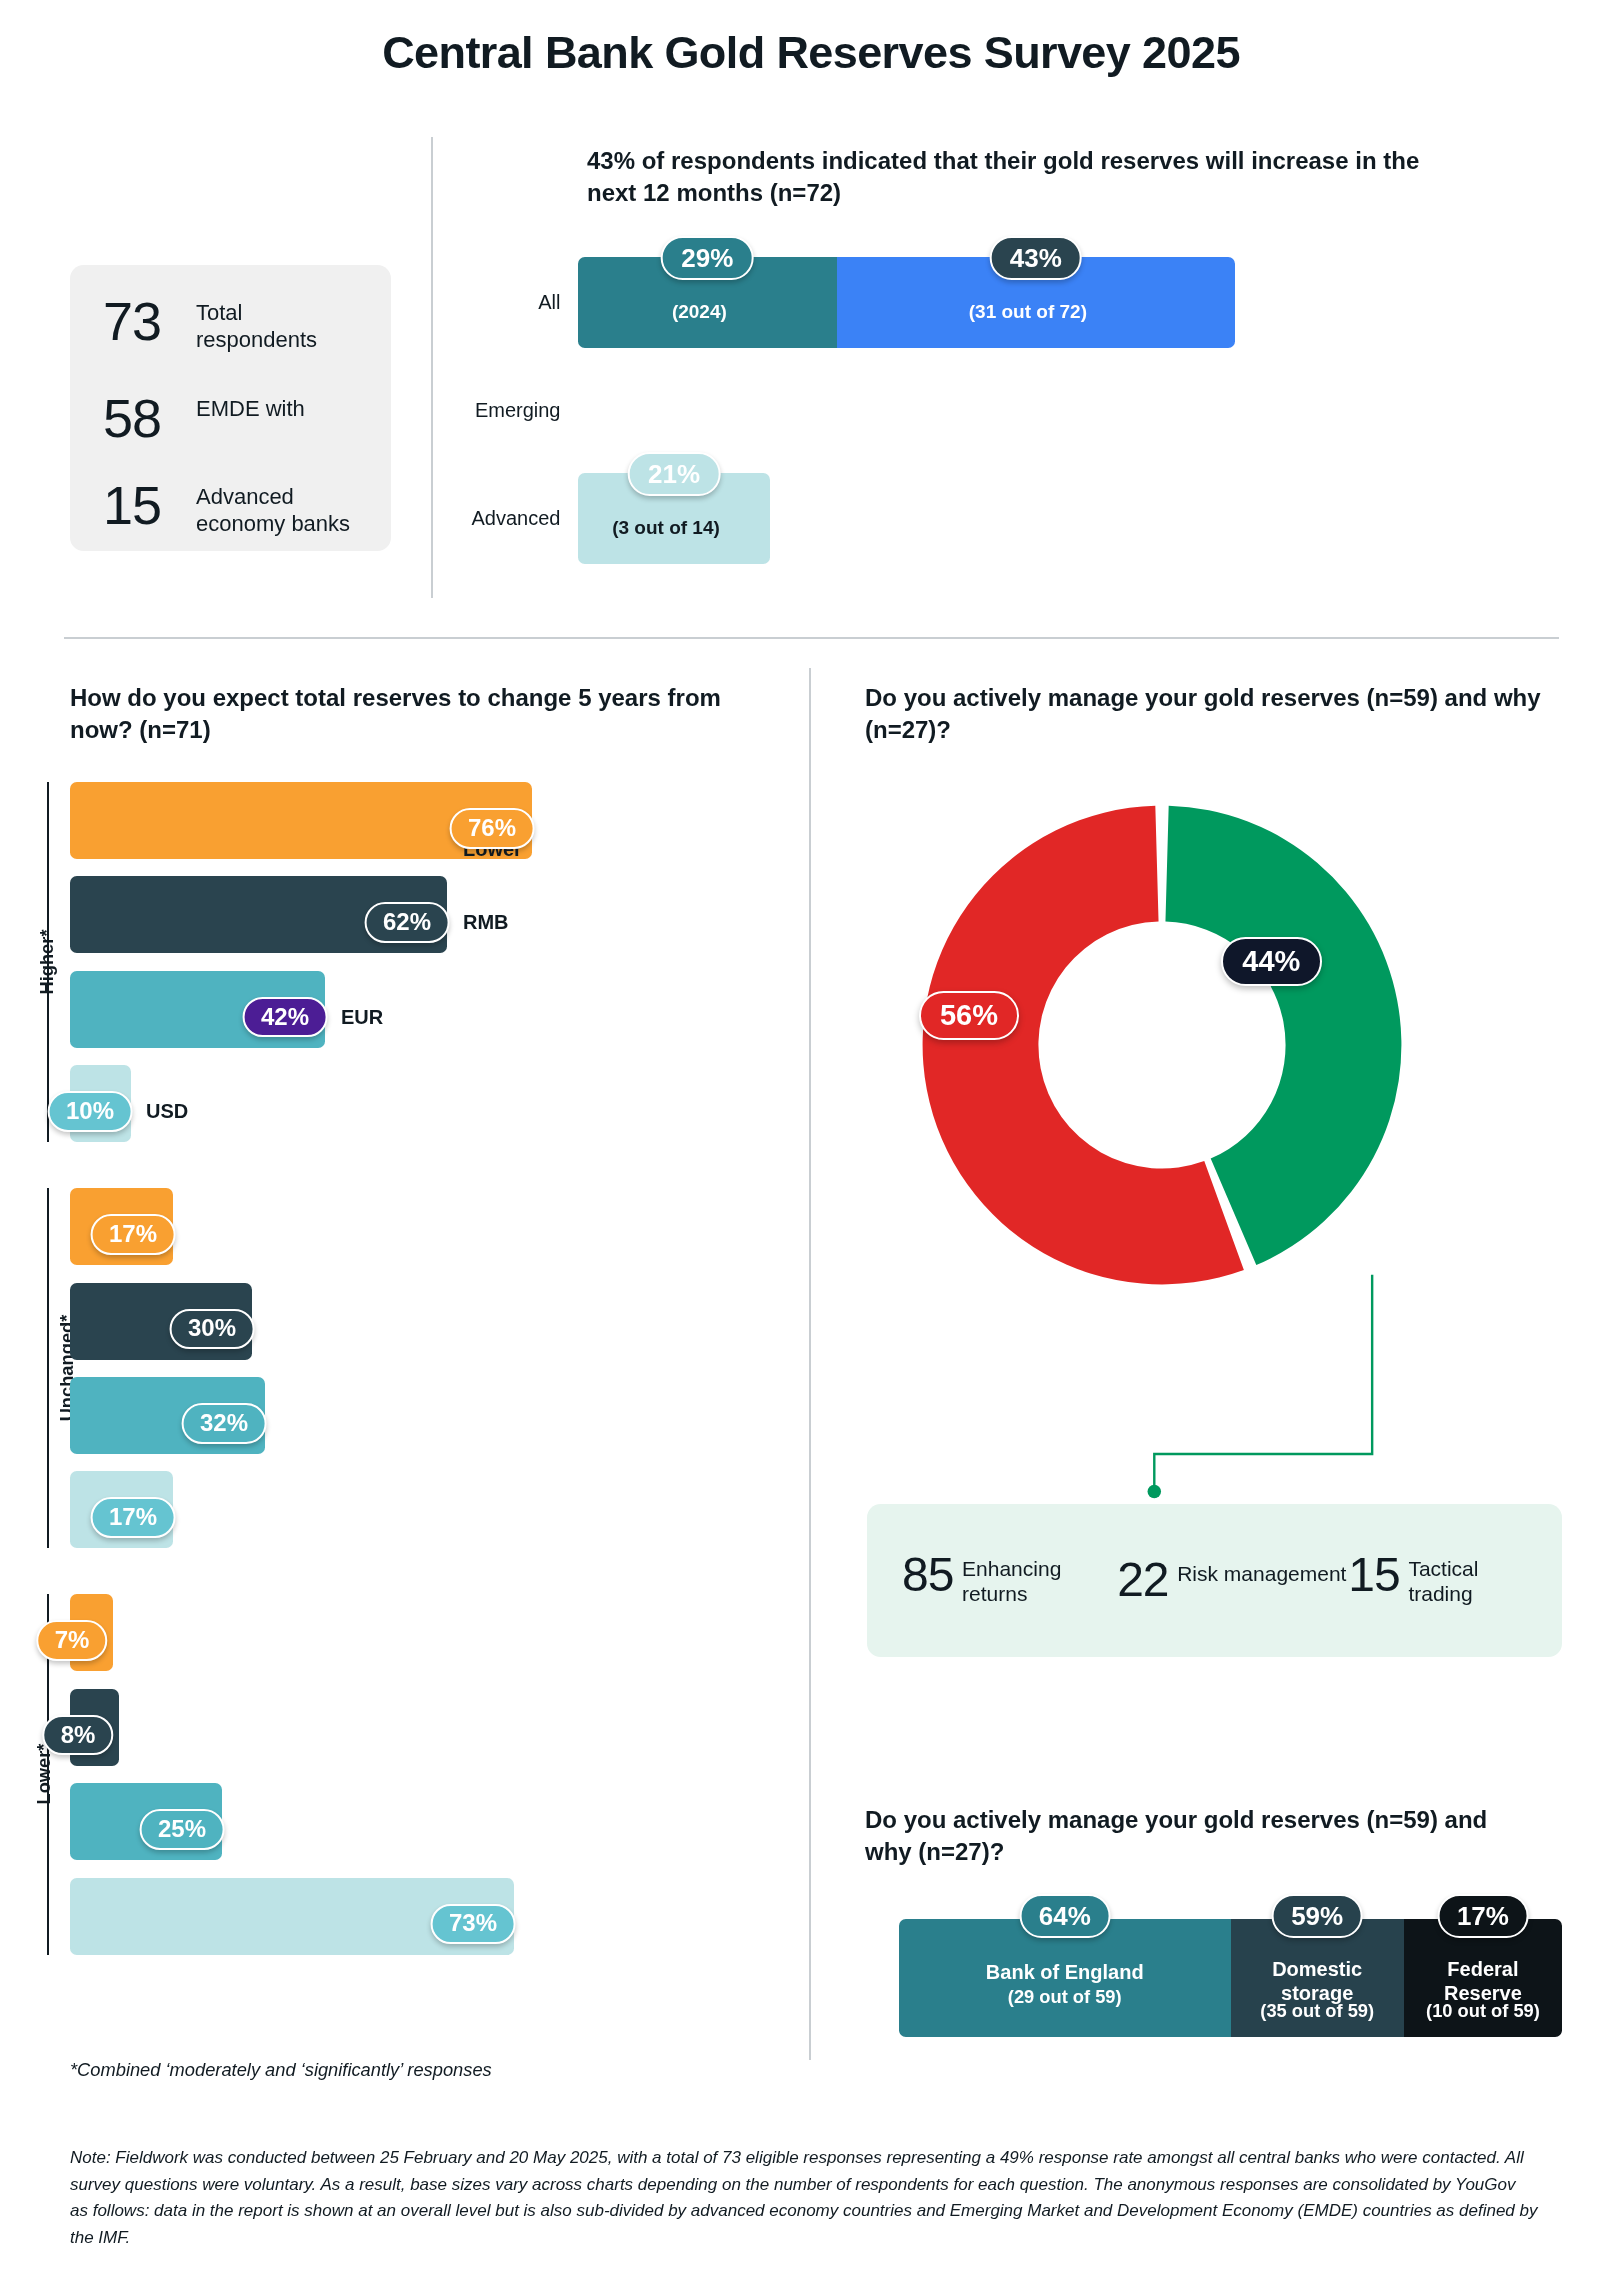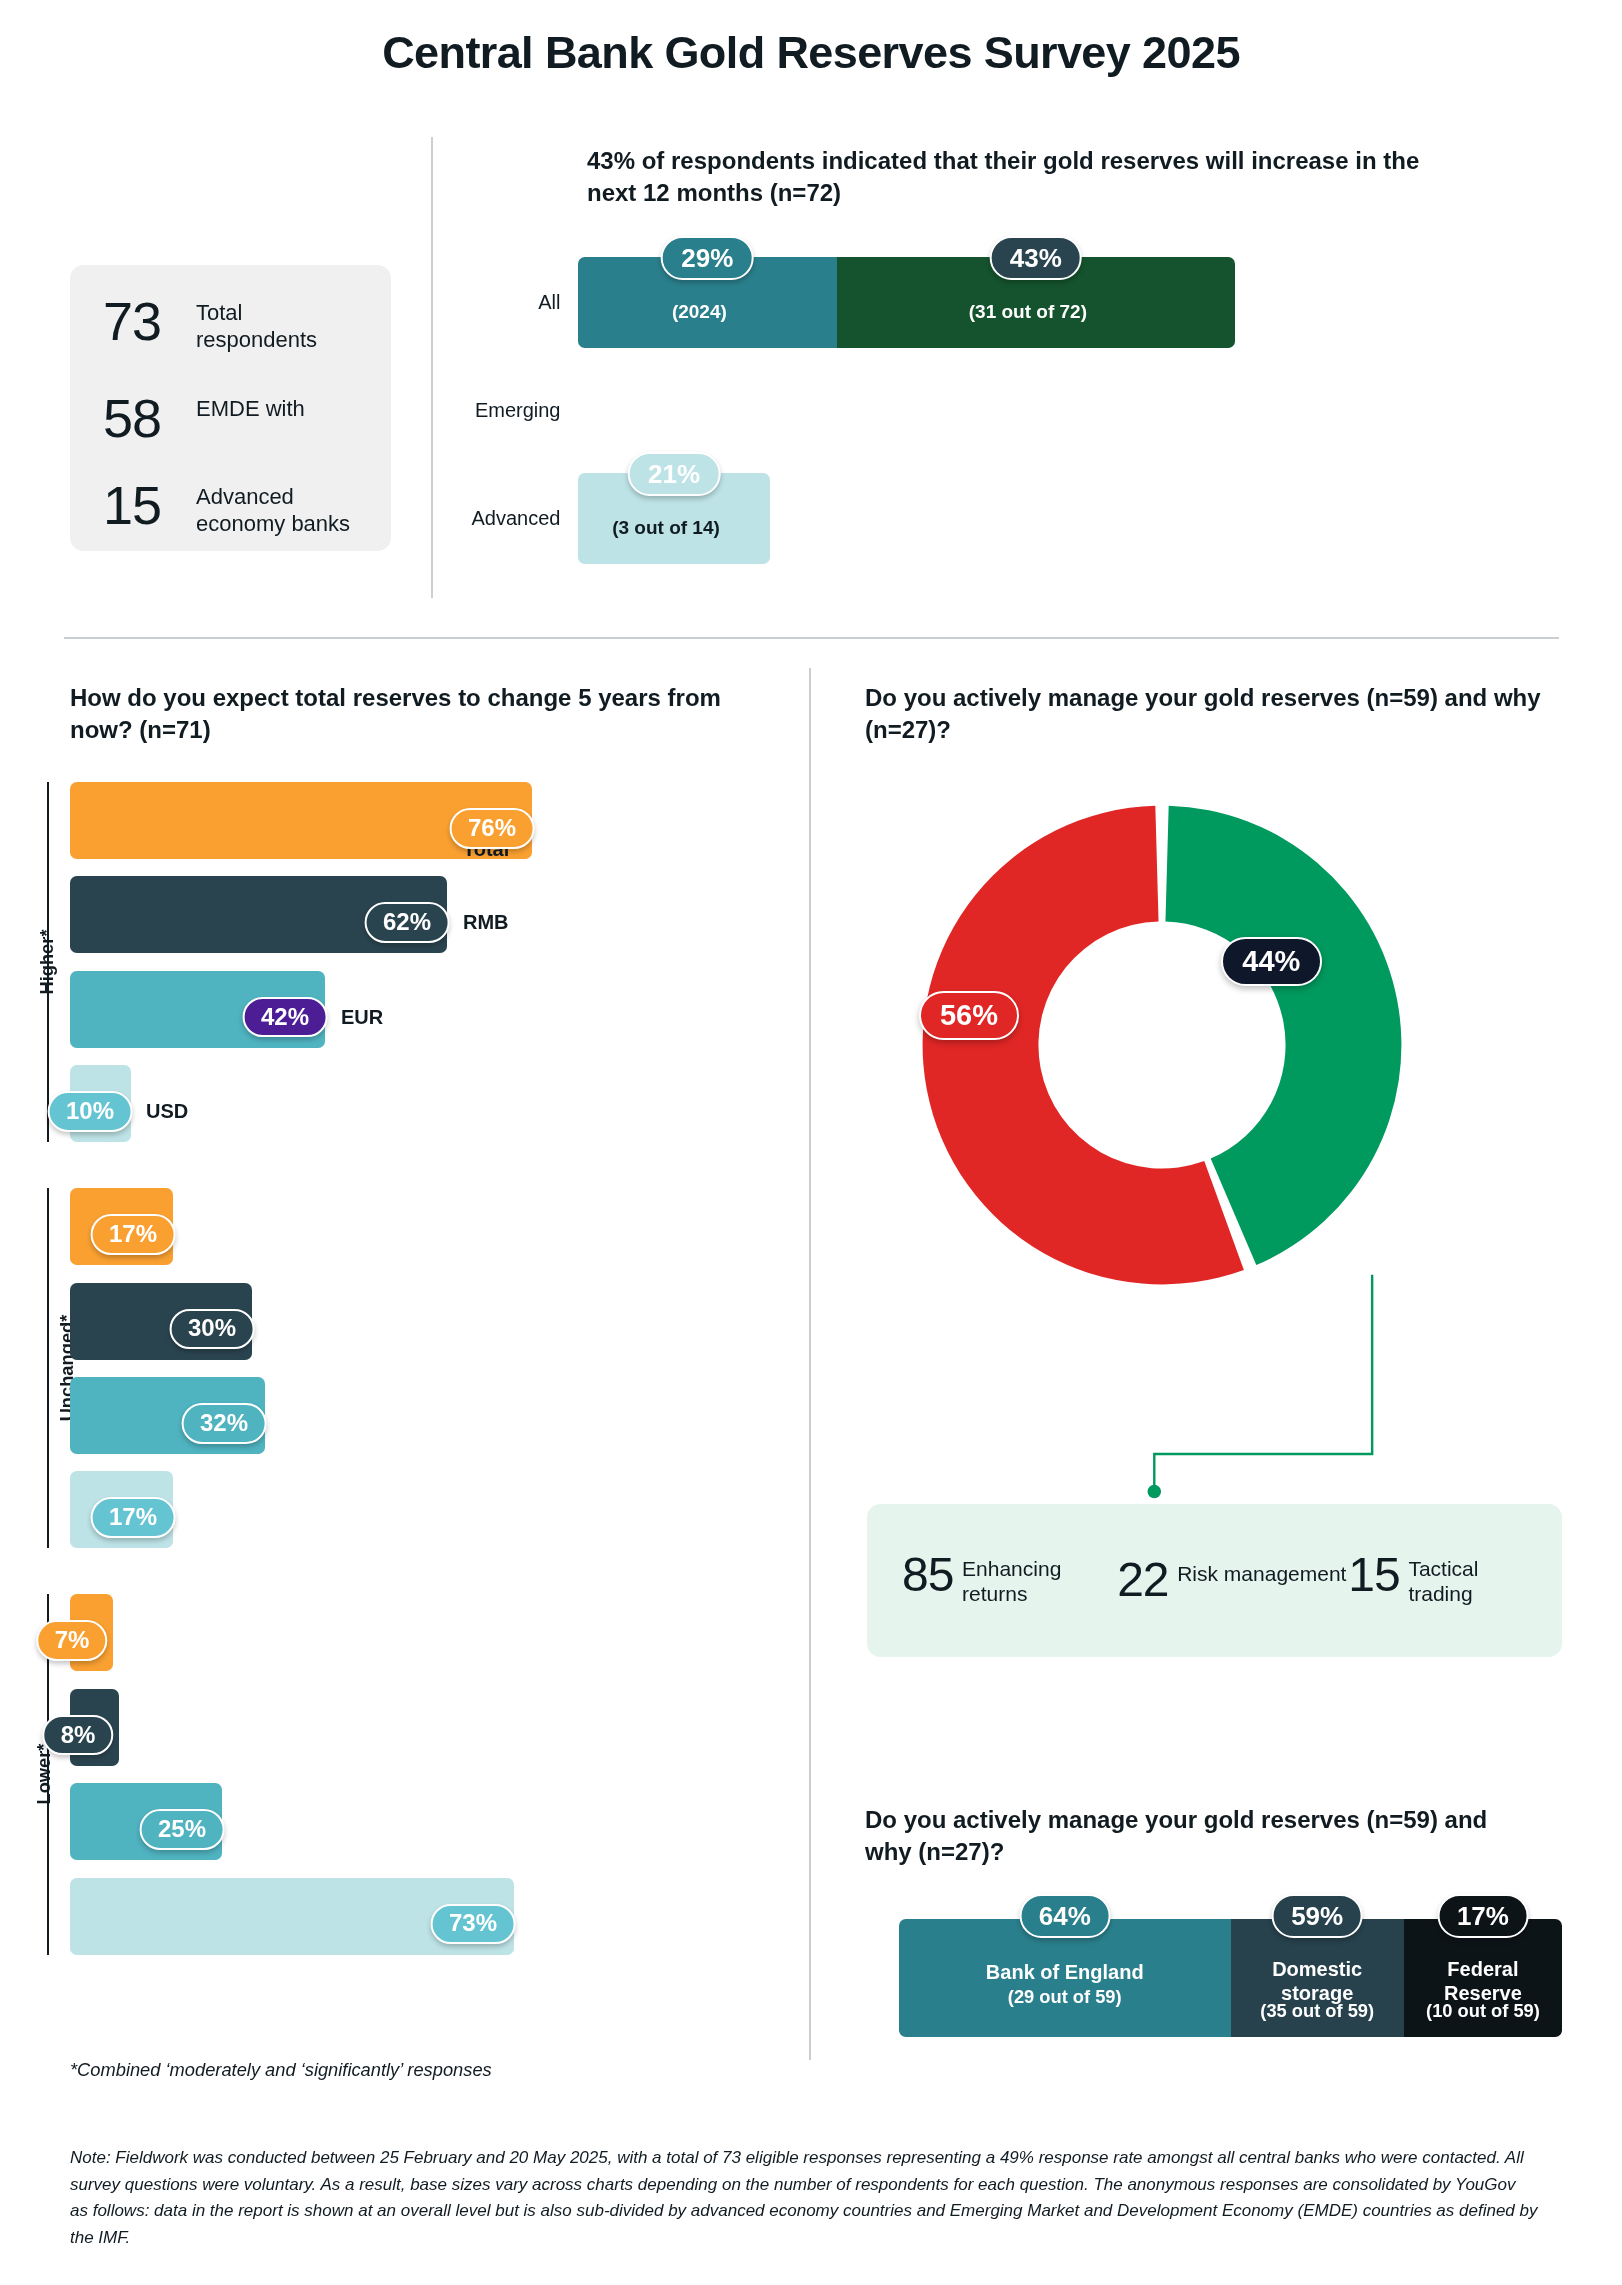--- a/index.html
+++ b/index.html
@@ -219,21 +219,21 @@
 
 <div class="top-head">43% of respondents indicated that their gold reserves will increase in the next 12 months (n=72)</div>
 <div class="topchart" id="topchart">
     <div class="tc-row" style="top: 0px;">
       <div class="tc-label">All</div>
       <div class="tc-bar" style="width: 657px;">
         <div class="tc-seg first" style="width: 265px; background: rgb(42, 127, 140);">
           <div class="pill" style="background: rgb(42, 127, 140);">29%</div>
           <div class="tc-sub">(2024)</div>
         </div>
-        <div class="tc-seg last" style="width: 408px; background: #14532d;">
+        <div class="tc-seg last" style="width: 408px; background: #3b82f6;">
           <div class="pill" style="background: rgb(42, 68, 79);">43%</div>
           <div class="tc-sub">(31 out of 72)</div>
         </div>
       </div>
     </div>
     <div class="tc-row" style="top: 108px;">
       <div class="tc-label">Emerging</div>
     </div>
     <div class="tc-row" style="top: 216px;">
       <div class="tc-label">Advanced</div>
@@ -250,21 +250,21 @@
 <div class="v-divider"></div>
 
 <div class="lq-title">How do you expect total reserves to change 5 years from now? (n=71)</div>
 <div class="lchart" id="lchart">
     <div class="grp">
       <div class="grp-axis"></div>
       <div class="grp-axis-label">Higher*</div>
       <div class="lrow">
         <div class="lbar" style="width: 462px; background: rgb(249, 160, 49);"></div>
         <div class="lpill" style="background: rgb(249, 160, 49); left: 422px;">76%</div>
-        <div class="lname" style="left: 393px; top: 56px; color: rgb(17, 27, 34);">Total</div>
+        <div class="lname" style="left: 393px; top: 56px; color: rgb(17, 27, 34);">Lower</div>
       </div>
       <div class="lrow">
         <div class="lbar" style="width: 377px; background: rgb(42, 68, 79);"></div>
         <div class="lpill" style="background: rgb(42, 68, 79); left: 337px;">62%</div>
         <div class="lname" style="left: 393px;">RMB</div>
       </div>
       <div class="lrow">
         <div class="lbar" style="width: 255px; background: rgb(79, 179, 192);"></div>
         <div class="lpill" style="background: #4c1d95; left: 215px; text-align: center;">42%</div>
         <div class="lname" style="left: 271px;">EUR</div>

